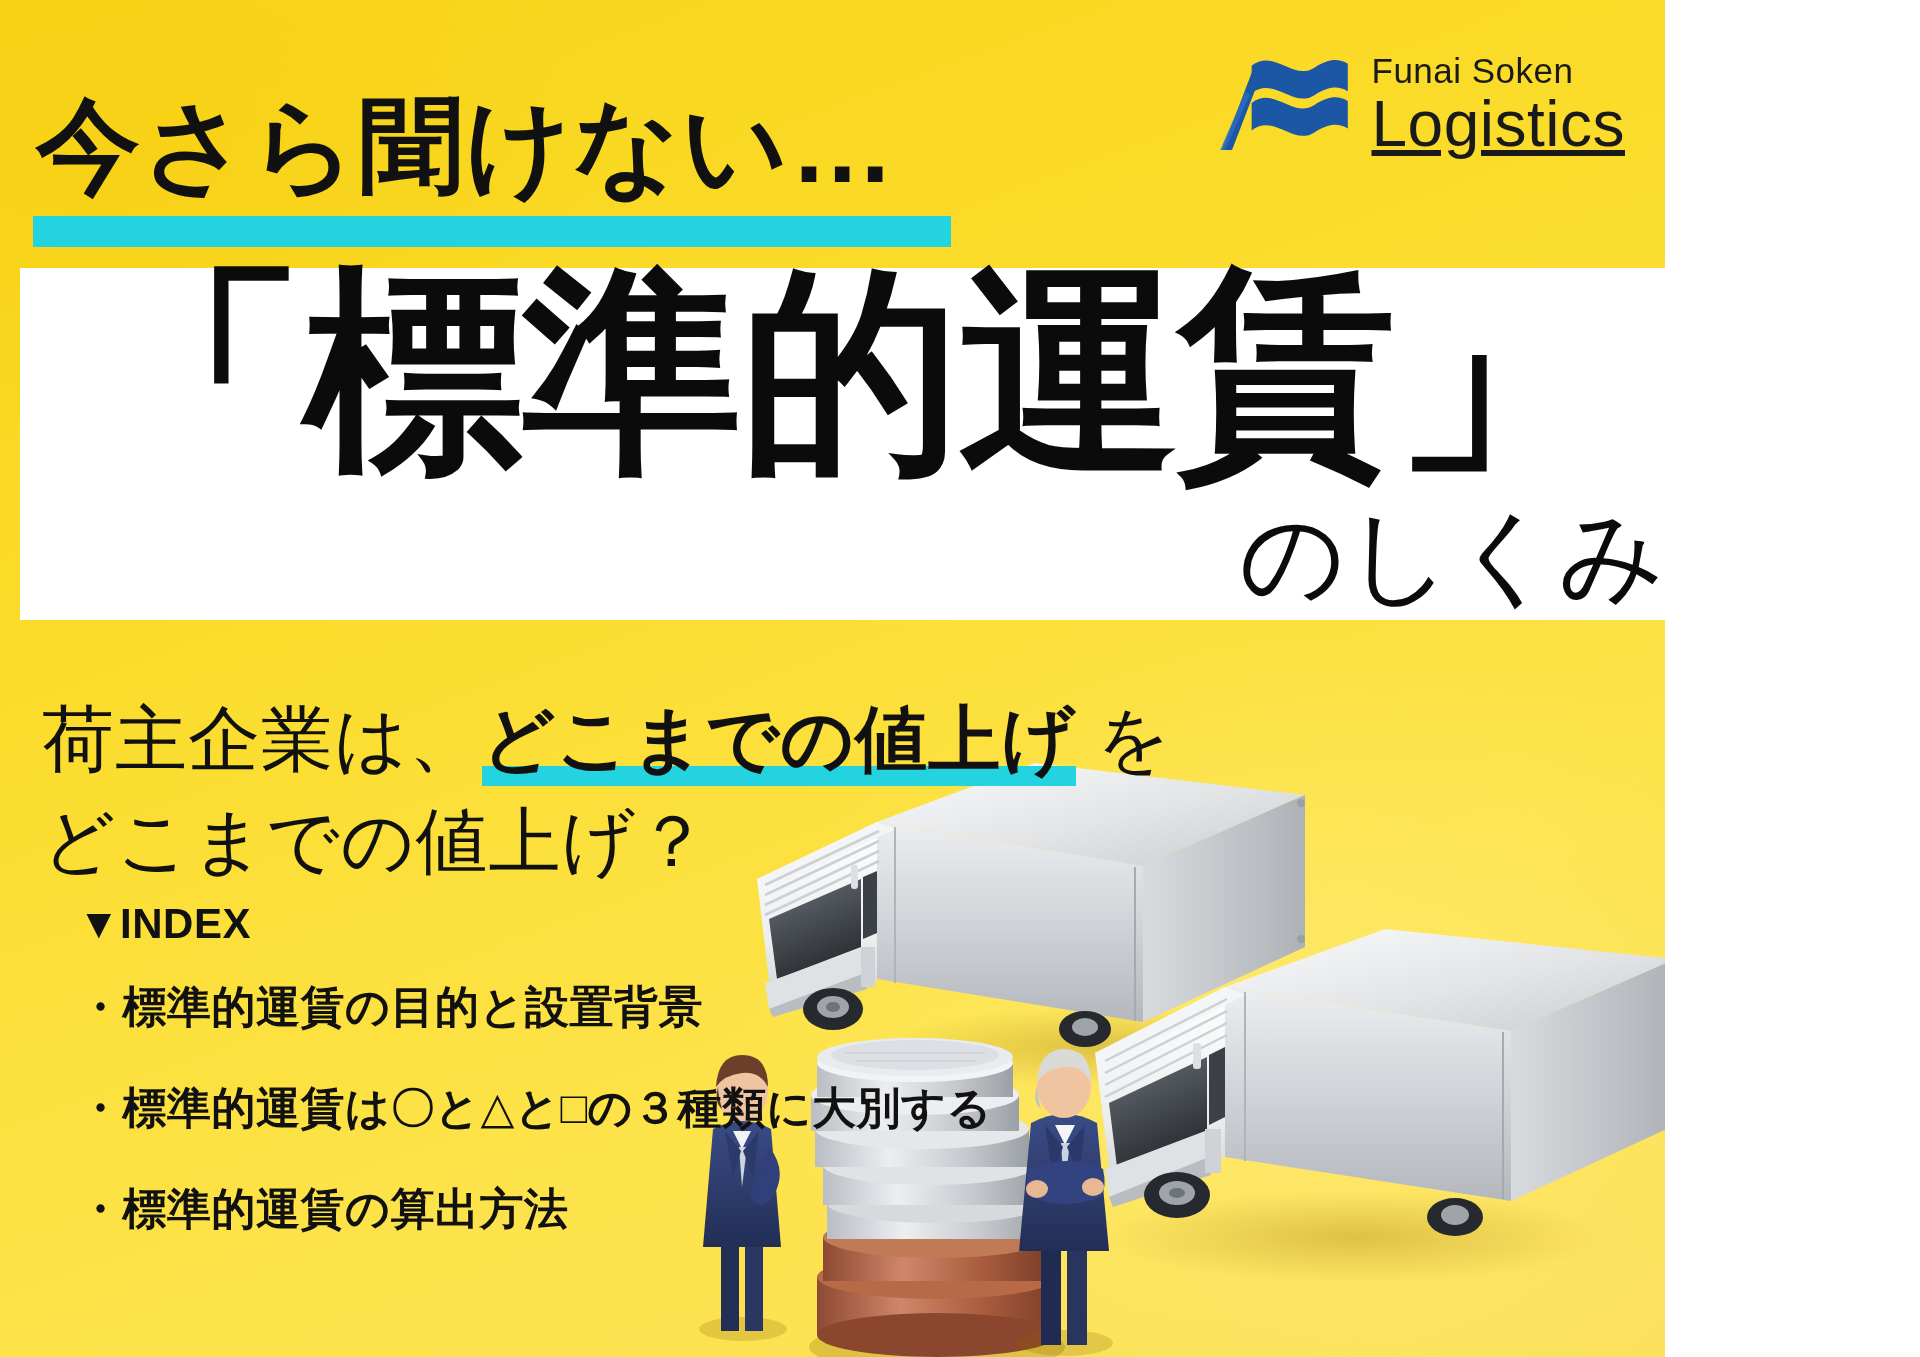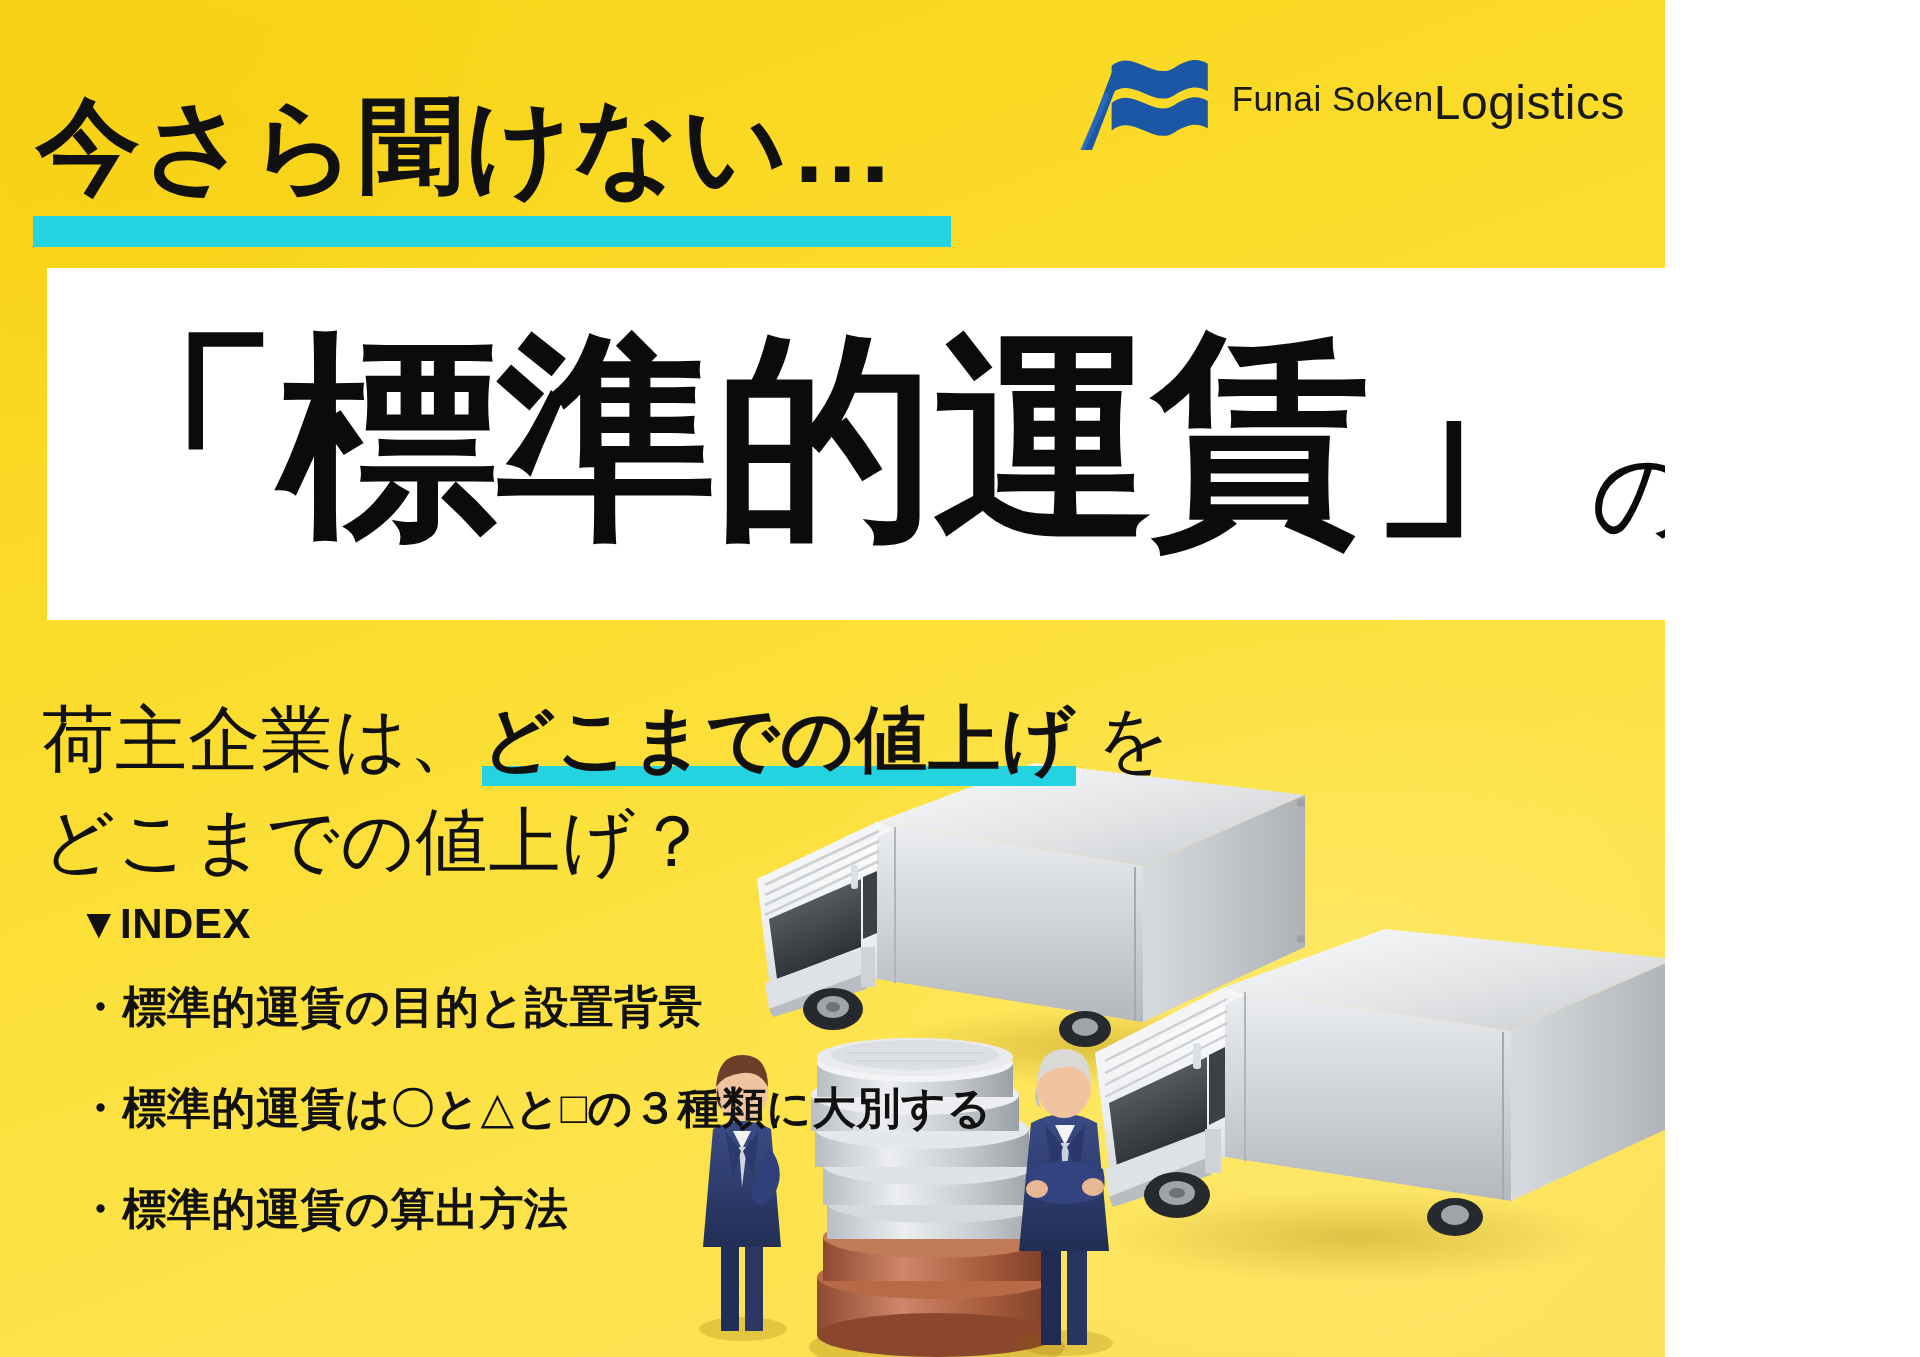--- a/index.html
+++ b/index.html
@@ -35,35 +35,36 @@
     position: absolute;
     top: 52px;
     right: 40px;
     display: flex;
     align-items: center;
     gap: 18px;
   }
   .logo-mark { width: 138px; height: 104px; display:block; }
   .logo-text {
     display: flex;
-    flex-direction: row;
+    flex-direction: column;
     line-height: 1;
     color: #1a1a1a;
   }
   .logo-text .l1 {
     font-size: 35px;
     letter-spacing: 0.5px;
     font-weight: 400;
     margin-bottom: 6px;
   }
   .logo-text .l2 {
-    font-size: 48px;
+    font-size: 64px;
     letter-spacing: 0.5px;
     font-weight: 400;
     margin-top: -2px;
+    text-decoration: underline;
   }
 
   
   .kicker {
     position: absolute;
     left: 36px;
     top: 92px;
     font-size: 104px;
     font-weight: 700;
     color: #111111;
@@ -78,28 +79,29 @@
     top: 216px;
     width: 918px;
     height: 31px;
     background: #23d3e0;
     z-index: 2;
   }
 
   
   .title-band {
     position: absolute;
-    left: 47px;
+    left: 20px;
     right: 0;
     top: 268px;
     height: 352px;
     background: #ffffff;
     z-index: 2;
     display: flex;
     align-items: center;
+    flex-direction: column;
   }
   .title-main {
     font-size: 220px;
     font-weight: 700;
     color: #0b0b0b;
     letter-spacing: -2px;
     line-height: 1;
     white-space: nowrap;
     margin-left: 14px;
     transform: translateY(-6px);

